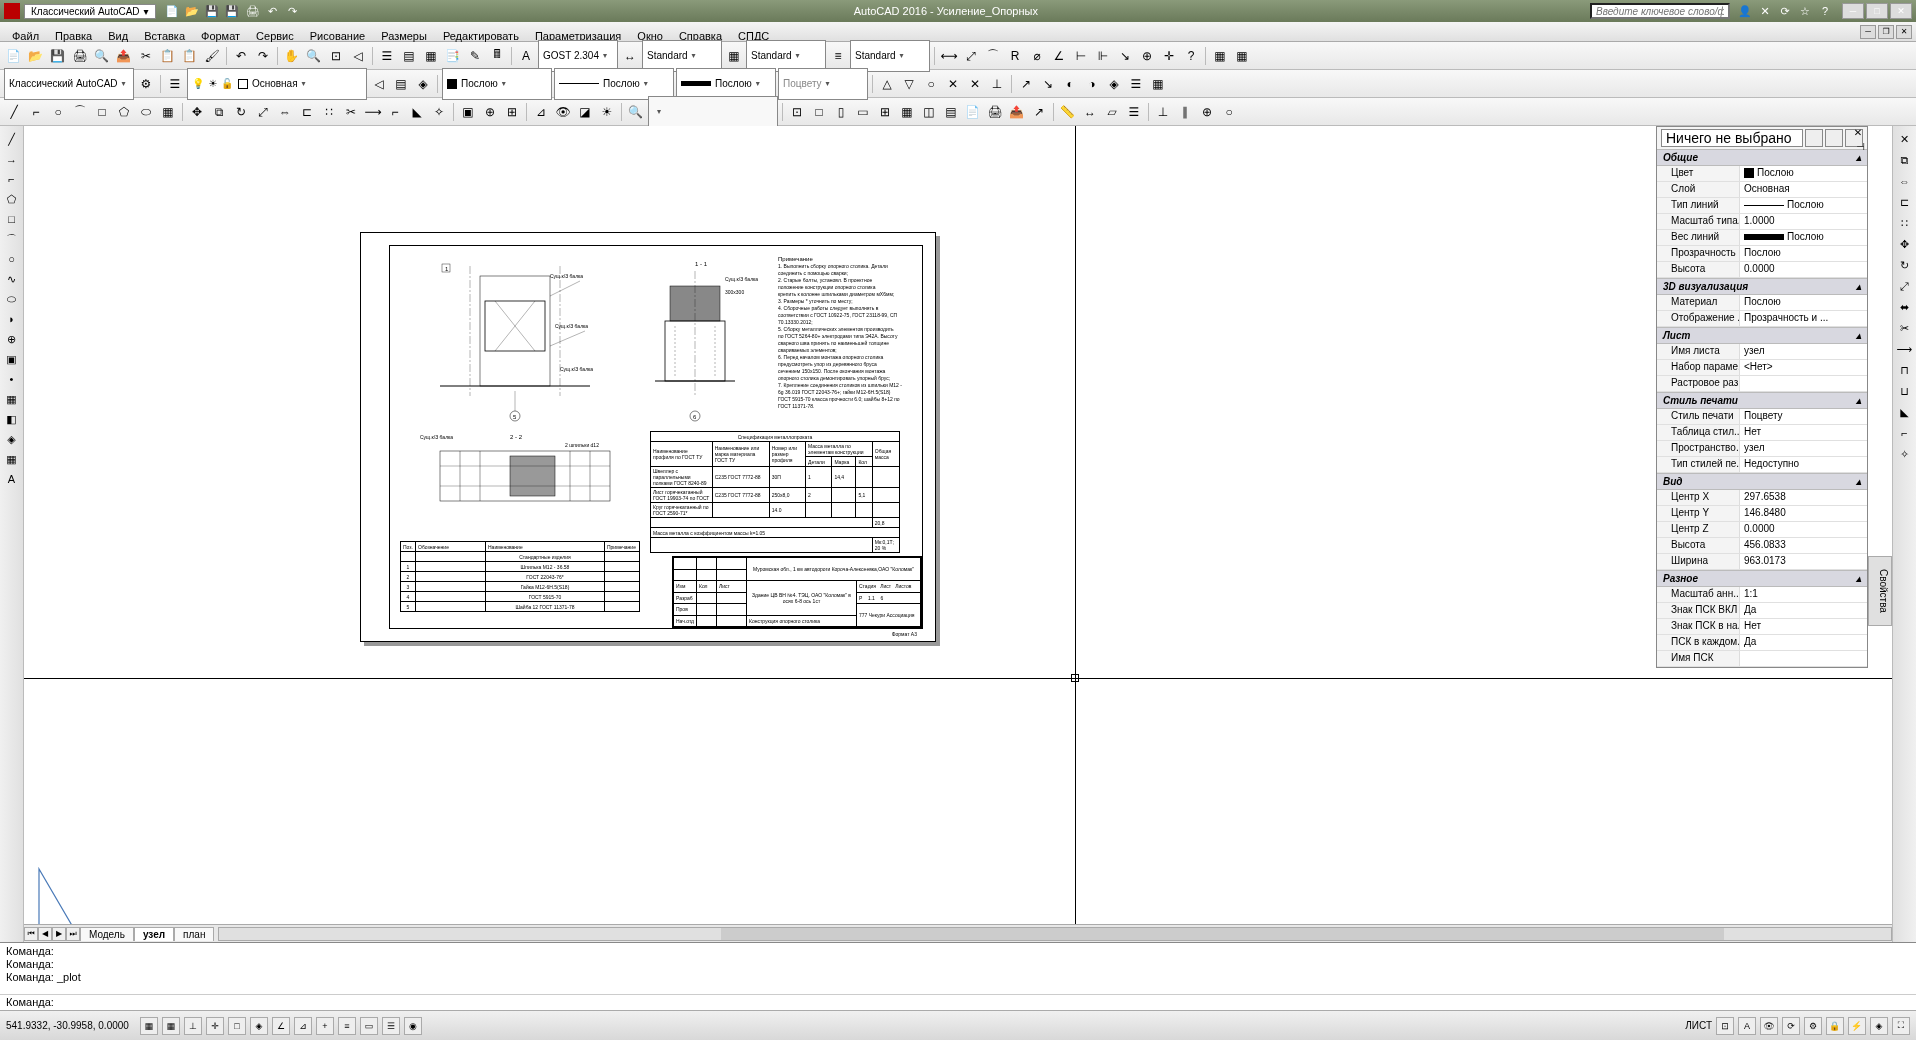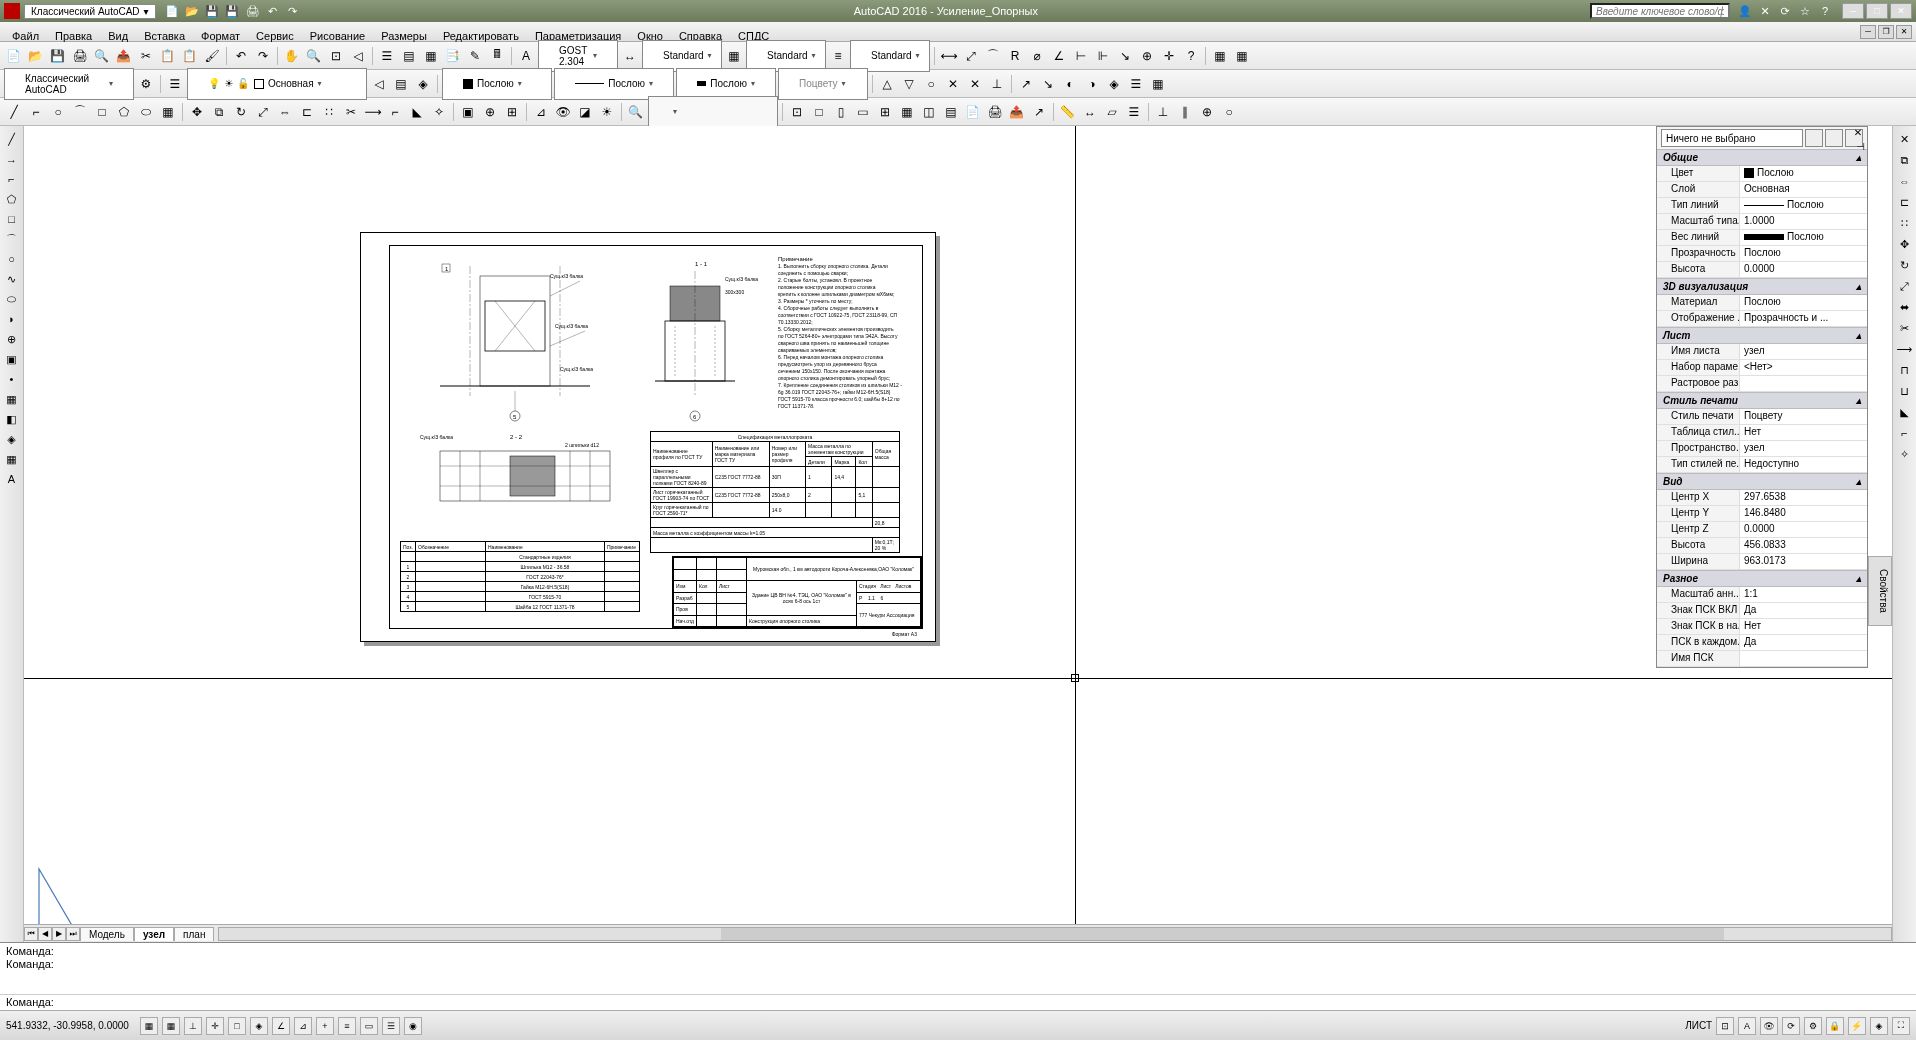--- a/index.html
+++ b/index.html
@@ -16,21 +16,21 @@
 .titlebar .win-btn { width: 22px; height: 16px; background: #ddd; border: 1px solid #999; display: flex; align-items: center; justify-content: center; font-size: 9px; }
 
 .menubar { height: 20px; background: linear-gradient(#f5f5f5, #e0e0e0); display: flex; align-items: center; padding: 0 4px; border-bottom: 1px solid #aaa; }
 .menubar .menu-item { padding: 2px 8px; font-size: 11px; cursor: pointer; margin-top: 8px; }
 .menubar .doc-win-btns { margin-left: auto; display: flex; gap: 2px; }
 .menubar .doc-win-btn { width: 16px; height: 14px; background: #ddd; border: 1px solid #999; font-size: 8px; display: flex; align-items: center; justify-content: center; }
 
 .toolbar-row { height: 28px; background: linear-gradient(#f8f8f8, #e8e8e8); border-bottom: 1px solid #bbb; display: flex; align-items: center; padding: 0 4px; gap: 2px; }
 .tb-btn { width: 20px; height: 20px; border: 1px solid transparent; display: flex; align-items: center; justify-content: center; cursor: pointer; font-size: 12px; }
 .tb-sep { width: 1px; height: 18px; background: #bbb; margin: 0 2px; }
-.tb-dropdown { height: 32px; background: #fff; border: 1px solid #888; padding: 0 20px; font-size: 10px; display: flex; align-items: center; gap: 4px; }
+.tb-dropdown { height: 32px; background: #fff; border: 1px solid #888; padding: 0 4px; font-size: 10px; display: flex; align-items: center; gap: 4px; }
 .tb-dropdown .arrow { font-size: 8px; color: #555; }
 
 .main-area { position: relative; height: 816px; display: flex; }
 .left-toolbars { width: 24px; background: linear-gradient(90deg, #f0f0f0, #e0e0e0); border-right: 1px solid #bbb; display: flex; flex-direction: column; align-items: center; padding-top: 4px; gap: 2px; }
 .left-tb-btn { width: 18px; height: 18px; display: flex; align-items: center; justify-content: center; cursor: pointer; font-size: 11px; }
 
 .viewport { flex: 1; background: #fff; position: relative; overflow: hidden; }
 .drawing-sheet { position: absolute; left: 336px; top: 106px; width: 576px; height: 410px; background: #fff; border: 1px solid #000; box-shadow: 4px 4px 0 rgba(0,0,0,0.4); }
 .drawing-inner { position: absolute; left: 28px; top: 12px; right: 12px; bottom: 12px; border: 1px solid #000; }
 .ucs-icon { position: absolute; left: 10px; bottom: 8px; width: 45px; height: 70px; }
@@ -38,21 +38,21 @@
 .crosshair-h { position: absolute; left: 0; right: 0; top: 552px; height: 1px; background: #000; }
 .crosshair-v { position: absolute; top: 0; bottom: 0; left: 1051px; width: 1px; background: #000; }
 .crosshair-box { position: absolute; left: 1047px; top: 548px; width: 8px; height: 8px; border: 1px solid #000; }
 
 .right-toolbars { width: 24px; background: linear-gradient(90deg, #e0e0e0, #f0f0f0); border-left: 1px solid #bbb; display: flex; flex-direction: column; align-items: center; padding-top: 4px; gap: 3px; }
 
 .props-panel { position: absolute; right: 24px; top: 0; width: 212px; background: #f4f4f4; border: 1px solid #888; font-size: 10px; }
 .props-close { position: absolute; right: 2px; top: -2px; width: 14px; height: 14px; font-size: 10px; display: flex; align-items: center; justify-content: center; cursor: pointer; }
 .props-pin { position: absolute; right: 2px; top: 14px; font-size: 10px; }
 .props-selector { height: 22px; display: flex; align-items: center; padding: 2px 4px; gap: 2px; }
-.props-selector .sel-dd { flex: 1; height: 18px; background: #fff; border: 1px solid #888; padding: 0 4px; font-size: 10px; display: flex; align-items: center; }
+.props-selector .sel-dd { flex: 1; height: 18px; background: #fff; border: 1px solid #888; padding: 0 4px; font-size: 14px; display: flex; align-items: center; }
 .props-selector .sel-btn { width: 18px; height: 18px; border: 1px solid #888; background: #eee; }
 .props-section { background: #d8d8e0; padding: 2px 6px; font-weight: bold; font-size: 10px; border-top: 1px solid #bbb; border-bottom: 1px solid #bbb; display: flex; justify-content: space-between; font-style: italic; }
 .props-row { display: flex; height: 16px; border-bottom: 1px solid #e0e0e0; }
 .props-row .label { width: 82px; padding: 1px 4px 1px 14px; font-size: 10px; overflow: hidden; white-space: nowrap; }
 .props-row .value { flex: 1; padding: 1px 4px; background: #fff; font-size: 10px; overflow: hidden; white-space: nowrap; border-left: 1px solid #ddd; }
 .props-row .value .swatch { display: inline-block; width: 10px; height: 10px; border: 1px solid #000; margin-right: 3px; vertical-align: middle; }
 .props-row .value .line-sample { display: inline-block; width: 40px; height: 1px; background: #000; margin-right: 3px; vertical-align: middle; }
 .props-row .value .thick-line { display: inline-block; width: 40px; height: 6px; background: #000; margin-right: 3px; vertical-align: middle; }
 .props-tab-side { position: absolute; right: 0; top: 430px; width: 24px; height: 70px; background: #e0e0e0; writing-mode: vertical-rl; text-align: center; font-size: 10px; padding: 4px 2px; border: 1px solid #aaa; }
 
@@ -756,20 +756,21 @@
     <div class="left-tb-btn">⊔</div>
     <div class="left-tb-btn">◣</div>
     <div class="left-tb-btn">⌐</div>
     <div class="left-tb-btn">✧</div>
   </div>
 </div>
 
 <div class="cmd-area">
   <div class="cmd-line">Команда:</div>
   <div class="cmd-line">Команда:</div>
+  <div class="cmd-line">Команда: _plot</div>
 </div>
 <div class="cmd-input-row"><span>Команда:</span></div>
 
 <div class="statusbar">
   <div class="coords">541.9332, -30.9958, 0.0000</div>
   <div class="sb-btn">▦</div>
   <div class="sb-btn">▦</div>
   <div class="sb-btn">⊥</div>
   <div class="sb-btn">✛</div>
   <div class="sb-btn">□</div>

